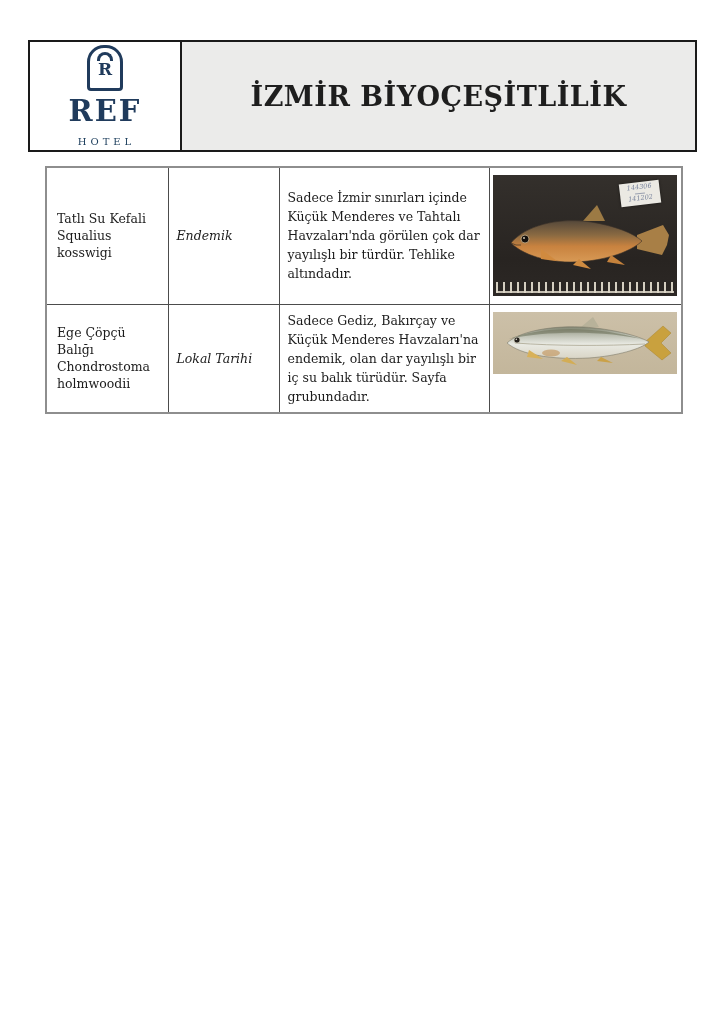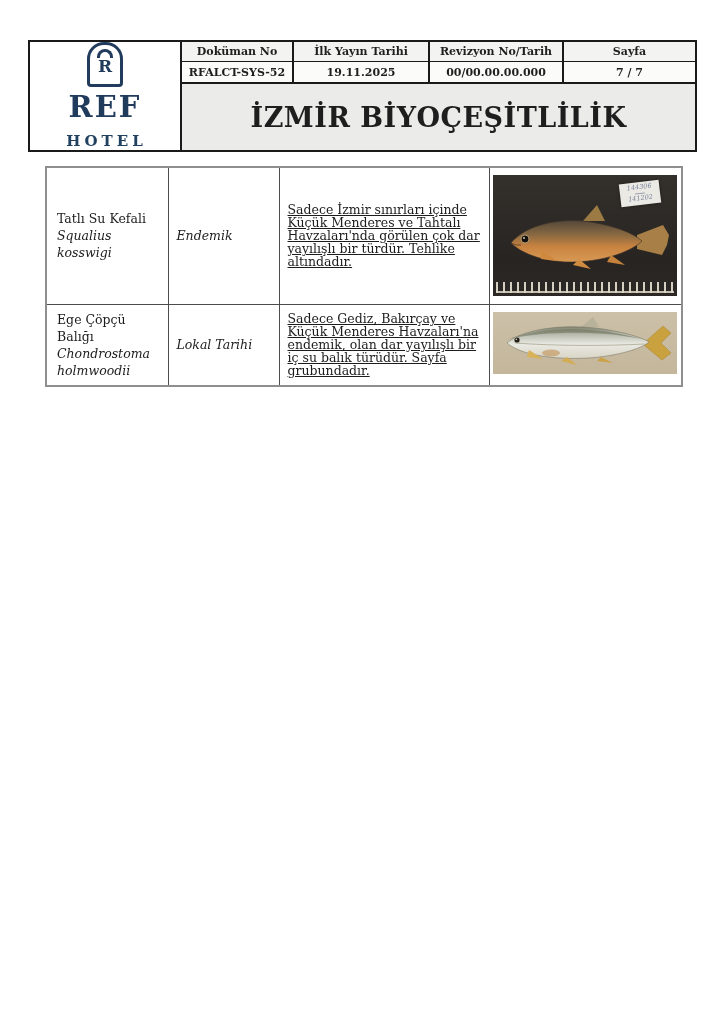--- a/index.html
+++ b/index.html
@@ -29,21 +29,21 @@
   }
   .mono-r {
     font-size:17px; font-weight:bold; color:#203b5c; line-height:18px;
     margin-top:-1px;
   }
   .brand {
     font-size:29px; font-weight:bold; color:#203b5c; letter-spacing:2px;
     line-height:30px; margin-top:5px;
   }
   .brand-sub {
-    font-size:15px; font-weight:bold; color:#20415f; letter-spacing:4px;
+    font-size:10px; font-weight:normal; color:#20415f; letter-spacing:4px;
     margin-top:10px; margin-left:3px;
   }
   .header-right { flex:1; display:flex; flex-direction:column; border-left:2px solid #1a1a1a; }
   .info-grid {
     display:grid; grid-template-columns:112px 136px 134px 1fr;
     grid-template-rows:20px 20px; border-bottom:2px solid #1a1a1a;
   }
   .info-cell {
     display:flex; align-items:center; justify-content:center;
     font-size:11px; font-weight:bold; color:#1f1f1f; white-space:nowrap;
@@ -65,23 +65,23 @@
     position:absolute; left:45px; top:166px; width:636px;
     border-collapse:collapse; table-layout:fixed;
     border:2px solid #8e8e8e;
   }
   table.species td {
     border:1.5px solid #4c4c4c; vertical-align:middle;
     font-size:12.5px; color:#1c1c1c;
   }
   td.c-name { padding:6px 6px 6px 10px;margin-left:18px; }
   td.c-status { padding:6px 6px 6px 8px;font-style:italic; }
-  td.c-desc { padding:6px 8px 6px 8px; line-height:13px;text-decoration:underline; }
+  td.c-desc { padding:6px 8px 6px 8px; line-height:19px; }
   .common-name { line-height:17px; }
-  .sci-name { font-style:italic; line-height:17px; }
+  .sci-name { line-height:17px; }
   tr.r1 { height:137px; }
   tr.r2 { height:82px; }
   td.c-photo { padding:0; vertical-align:middle; }
   td.c-photo.top { vertical-align:top; }
 
   
   .photo1 {
     position:relative; width:184px; height:121px; margin:4px auto;
     background:linear-gradient(180deg,#34302c 0%, #282421 70%, #2c2825 100%);
     overflow:hidden;
@@ -118,30 +118,20 @@
     <div class="logo-cell">
       <div class="monogram">
         <div class="mono-arc"></div>
         <div class="mono-r">R</div>
       </div>
       <div class="brand">REF</div>
       <div class="brand-sub">HOTEL</div>
     </div>
 
     <div class="header-right">
-      <div class="info-grid">
-        <div class="info-cell lbl bR">Doküman No</div>
-        <div class="info-cell lbl bR">İlk Yayın Tarihi</div>
-        <div class="info-cell lbl bR">Revizyon No/Tarih</div>
-        <div class="info-cell lbl">Sayfa</div>
-        <div class="info-cell val bR">RFALCT-SYS-52</div>
-        <div class="info-cell val bR">19.11.2025</div>
-        <div class="info-cell val bR">00/00.00.00.000</div>
-        <div class="info-cell val">7 / 7</div>
-      </div>
       <div class="title-band">
         <div class="title-line">İZMİR BİYOÇEŞİTLİLİK</div>
       </div>
     </div>
   </div>
 
   <table class="species">
     <colgroup>
         <col style="width:122px">
         <col style="width:111px">

